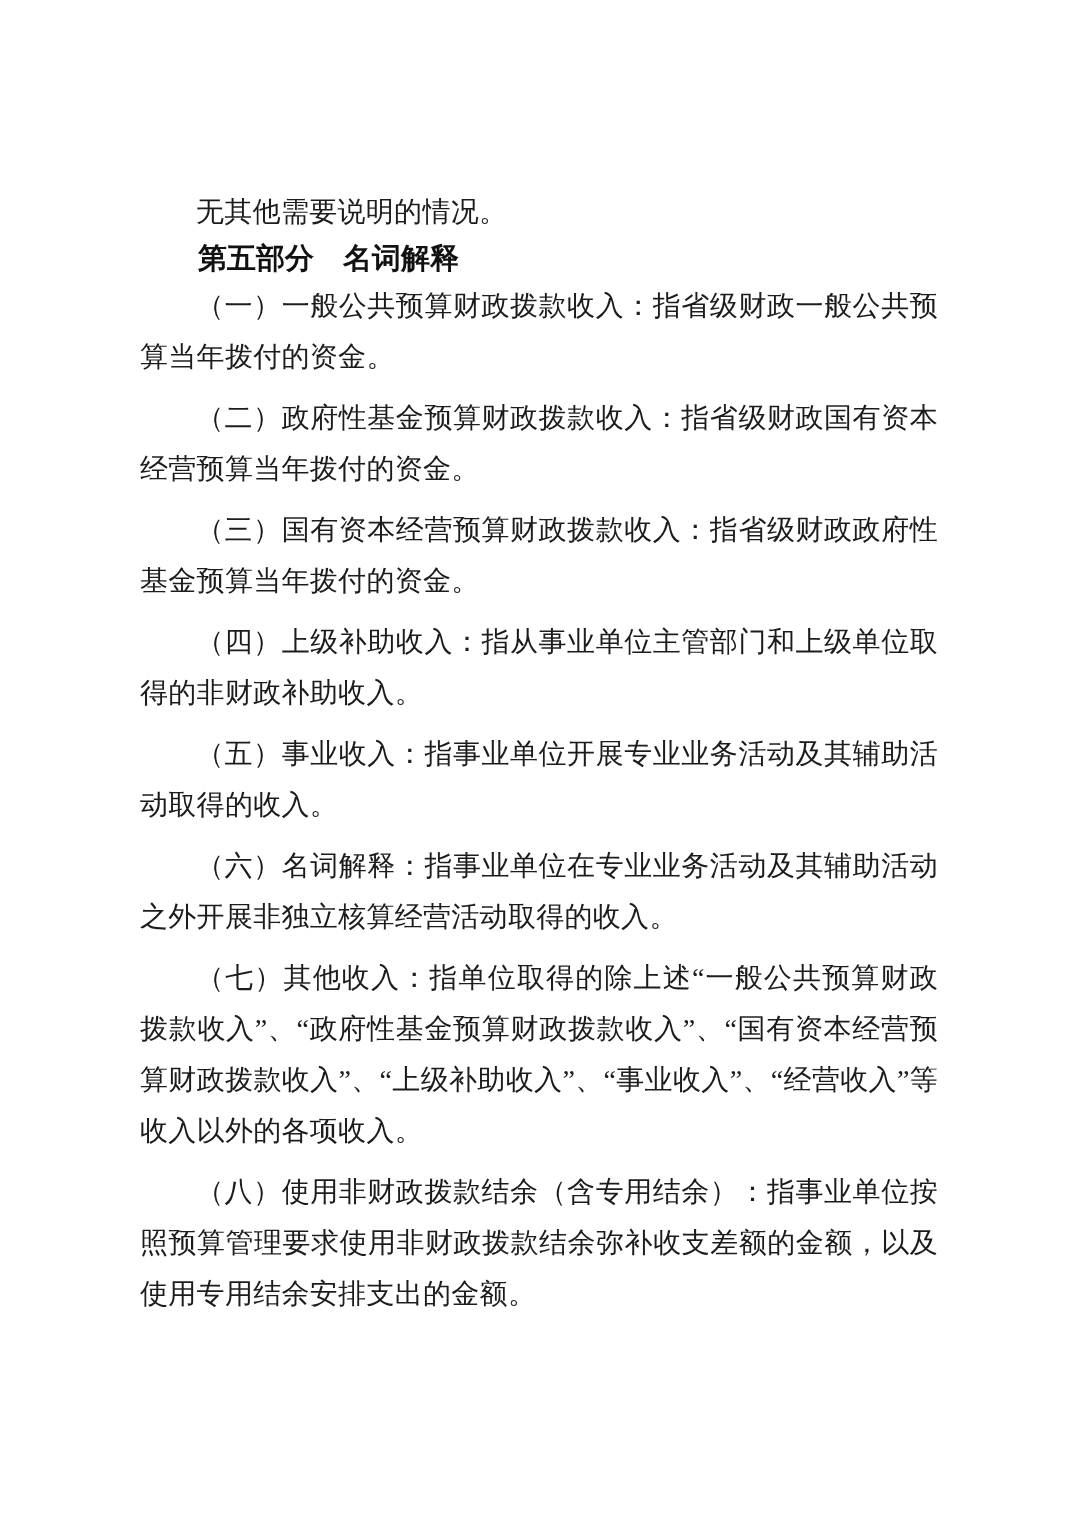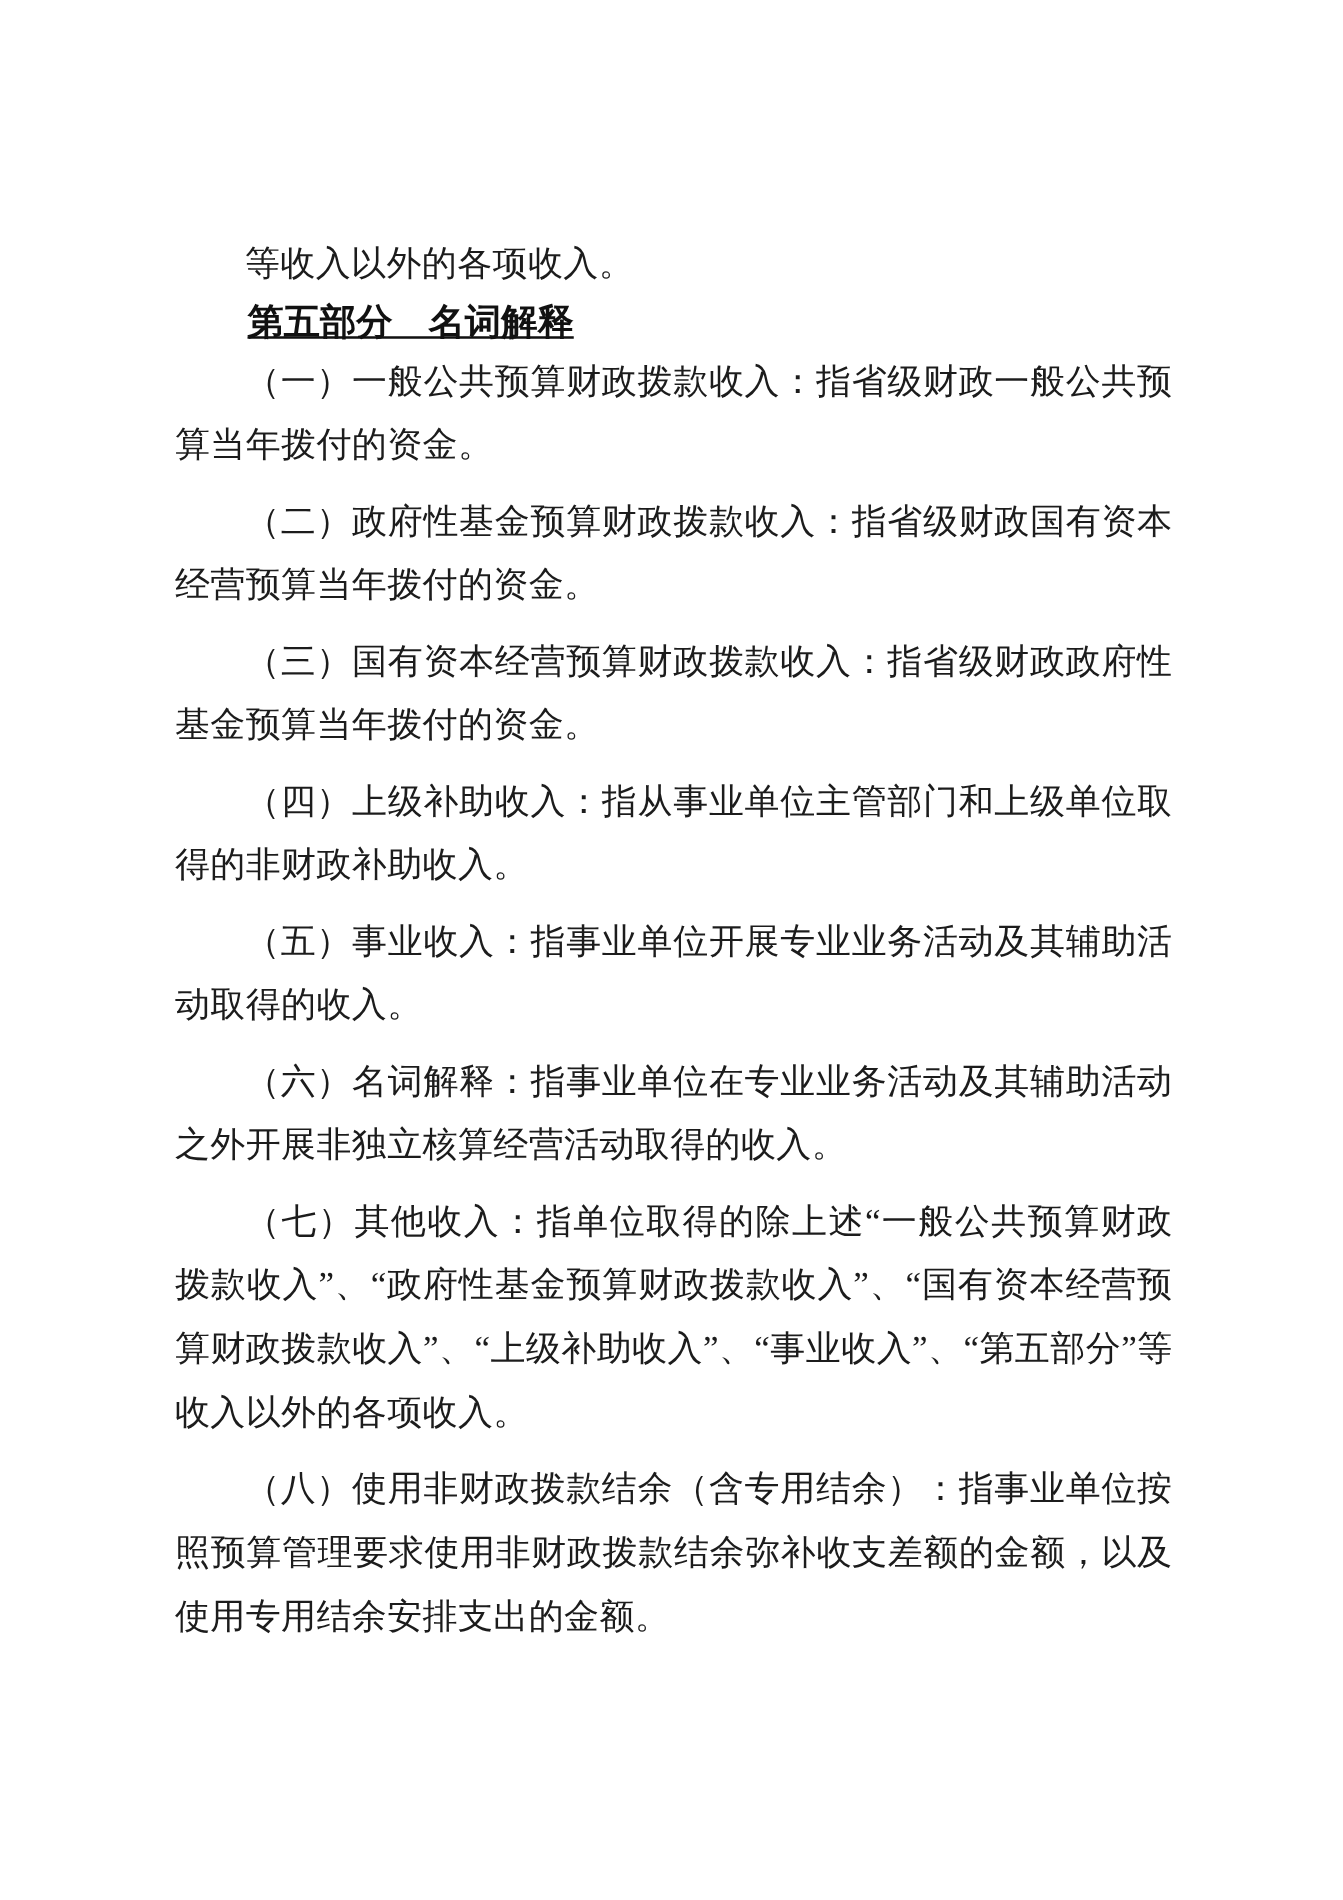--- a/index.html
+++ b/index.html
@@ -34,49 +34,48 @@
   }
   .section-heading {
     font-family: "Liberation Sans", "DejaVu Sans", sans-serif;
     font-weight: 700;
     font-size: 29px;
     line-height: 51px;
     color: #111111;
     margin: -4px 0;
     text-indent: 2em;
     text-align: left;
-    text-decoration: underline;
   }
   .para {
     margin-top: 10px;
   }
   .section-heading + .para {
     margin-top: 0;
   }
 </style>
 </head>
 <body>
 
 <div class="page">
   <div class="content">
 
-    <p class="body-text">等收入以外的各项收入。</p>
+    <p class="body-text">无其他需要说明的情况。</p>
 
     <h2 class="section-heading">第五部分　名词解释</h2>
 
     <p class="body-text para">（一）一般公共预算财政拨款收入：指省级财政一般公共预算当年拨付的资金。</p>
 
     <p class="body-text para">（二）政府性基金预算财政拨款收入：指省级财政国有资本经营预算当年拨付的资金。</p>
 
     <p class="body-text para">（三）国有资本经营预算财政拨款收入：指省级财政政府性基金预算当年拨付的资金。</p>
 
     <p class="body-text para">（四）上级补助收入：指从事业单位主管部门和上级单位取得的非财政补助收入。</p>
 
     <p class="body-text para">（五）事业收入：指事业单位开展专业业务活动及其辅助活动取得的收入。</p>
 
     <p class="body-text para">（六）名词解释：指事业单位在专业业务活动及其辅助活动之外开展非独立核算经营活动取得的收入。</p>
 
-    <p class="body-text para">（七）其他收入：指单位取得的除上述“一般公共预算财政拨款收入”、“政府性基金预算财政拨款收入”、“国有资本经营预算财政拨款收入”、“上级补助收入”、“事业收入”、“第五部分”等收入以外的各项收入。</p>
+    <p class="body-text para">（七）其他收入：指单位取得的除上述“一般公共预算财政拨款收入”、“政府性基金预算财政拨款收入”、“国有资本经营预算财政拨款收入”、“上级补助收入”、“事业收入”、“经营收入”等收入以外的各项收入。</p>
 
     <p class="body-text para">（八）使用非财政拨款结余（含专用结余）：指事业单位按照预算管理要求使用非财政拨款结余弥补收支差额的金额，以及使用专用结余安排支出的金额。</p>
 
   </div>
 </div>
 
 </body></html>

